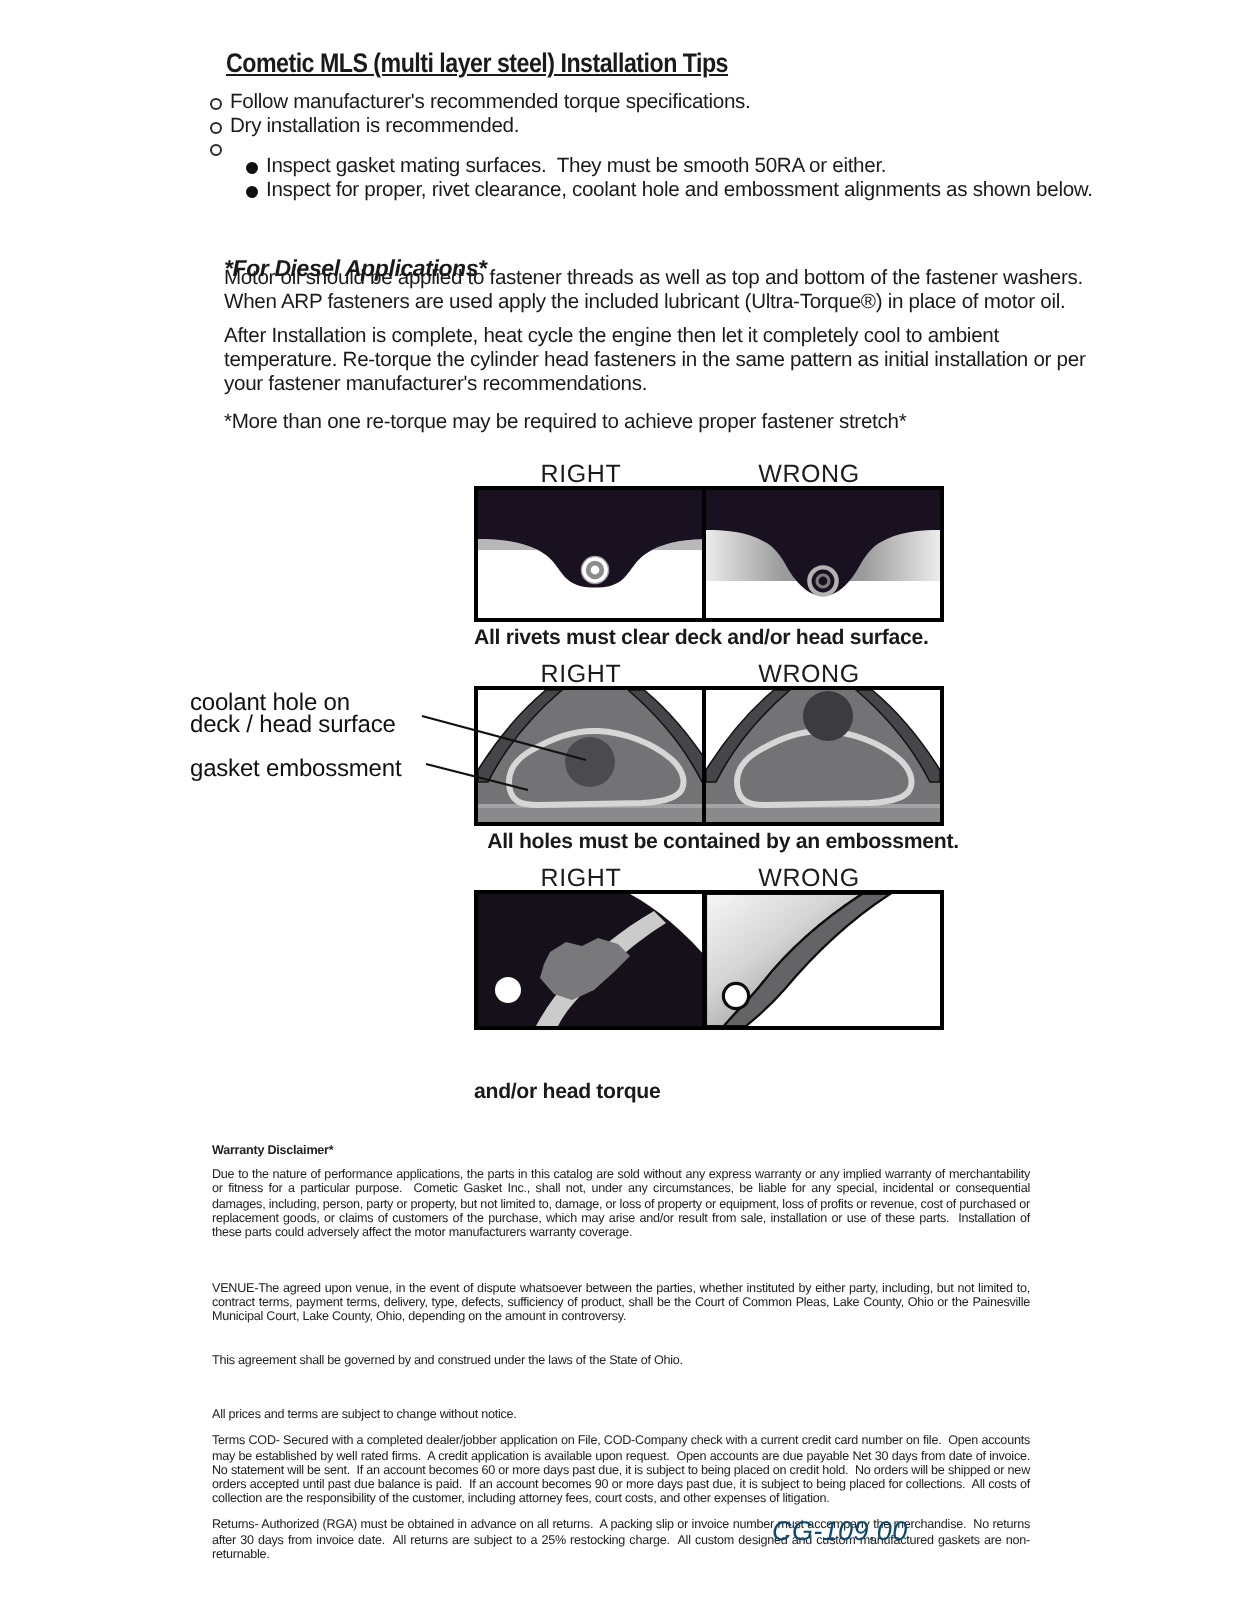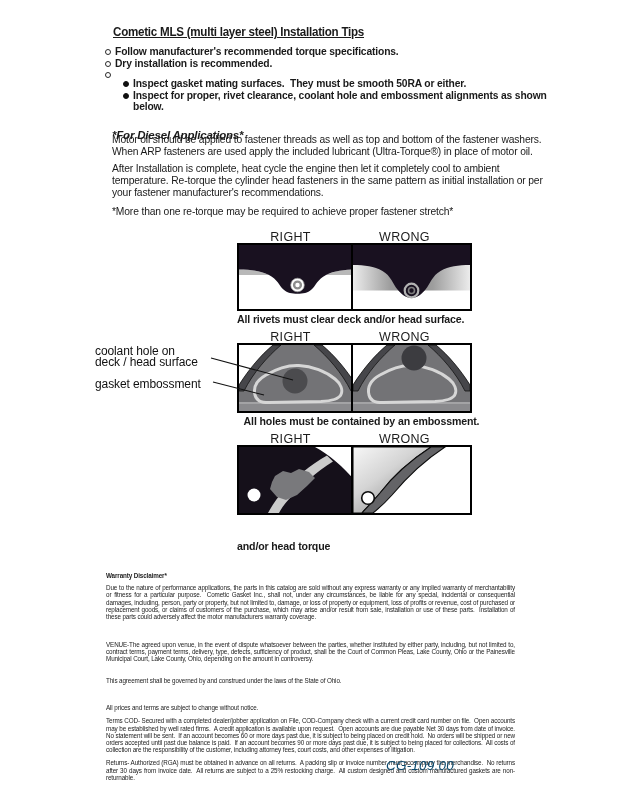--- a/index.html
+++ b/index.html
@@ -7,21 +7,21 @@
     width:618px;height:800px;background:#ffffff;position:relative;
     font-family:"Liberation Sans","DejaVu Sans",sans-serif;color:#1a1a1a;
     overflow:hidden;
   }
   .abs{position:absolute;}
   
   .title{
     left:113px;top:24px;font-size:13.5px;font-weight:bold;letter-spacing:-0.3px;
     text-decoration:underline;transform:scaleX(.86);transform-origin:left top;white-space:nowrap;
   }
-  .bullets{left:105px;top:46px;width:470px;font-size:10.3px;letter-spacing:-0.15px;line-height:11.6px;font-weight:bold;}
+  .bullets{left:105px;top:46px;width:470px;font-size:10.3px;letter-spacing:-0.15px;line-height:11.6px;}
   .b-row{display:flex;align-items:flex-start;white-space:pre-wrap;}
   .b-row .mk{flex:0 0 auto;width:4px;height:4px;border:1px solid #2a2a2a;border-radius:50%;margin:3px 4px 0 0;}
   .b-row.sub{margin-left:18px;}
   .b-row.sub .mk{background:#111;border-color:#111;}
   .diesel-h{left:112px;top:129px;font-size:11.5px;font-weight:bold;letter-spacing:-0.2px;font-style:italic;}
   .para{left:112px;width:432px;font-size:10.3px;letter-spacing:-0.15px;line-height:12px;white-space:pre-wrap;}
   
   .dgroup{left:237px;width:249px;}
   .dgrid{display:flex;gap:7px;}
   .pcol{width:107px;}

